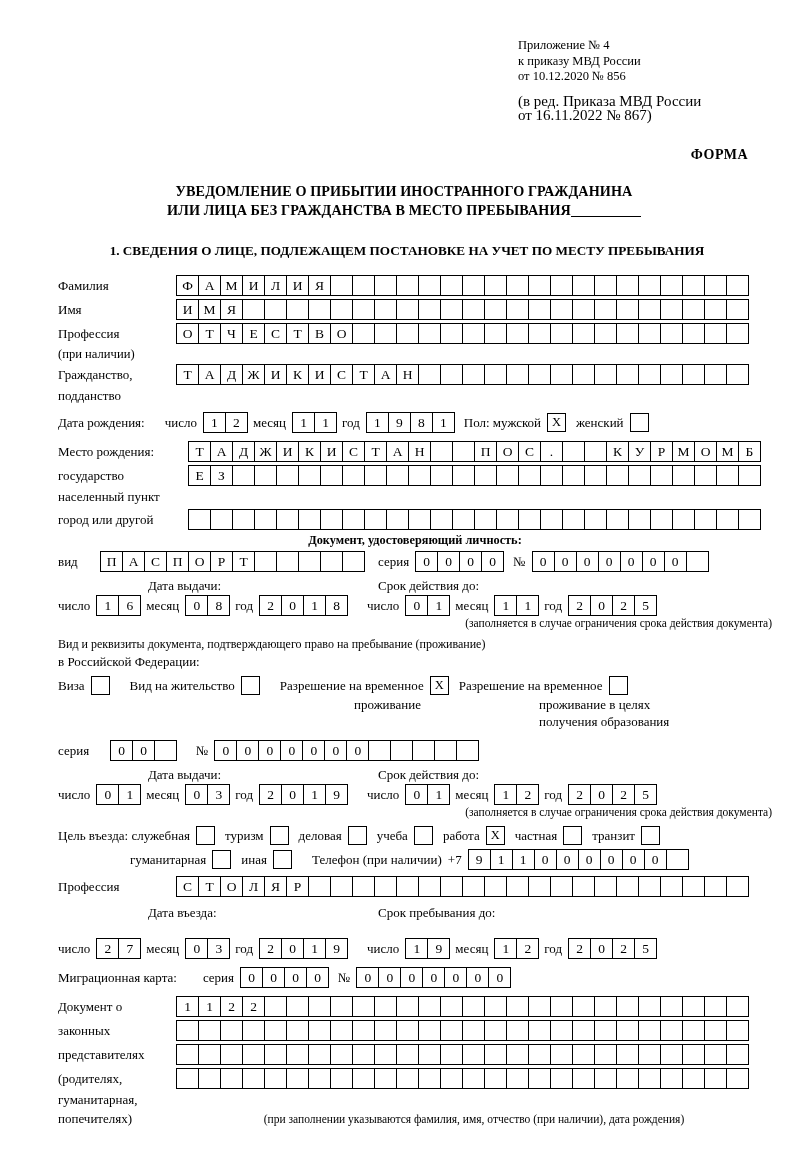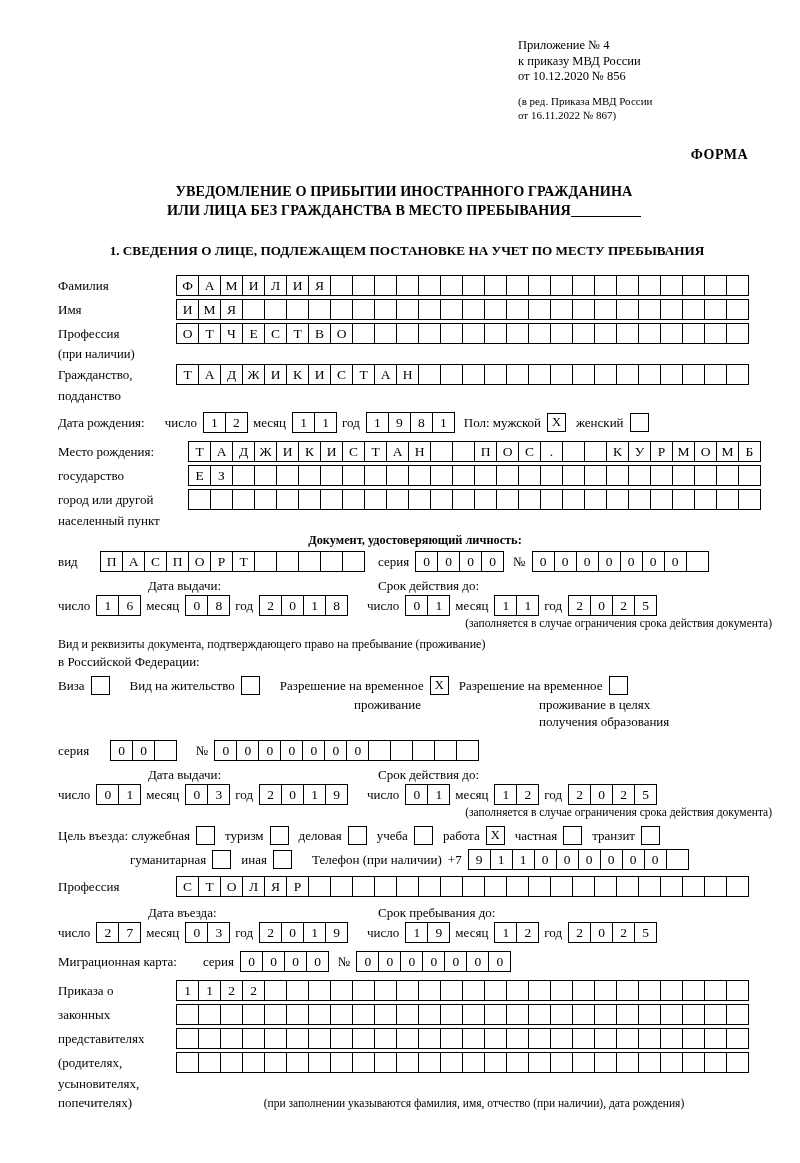--- a/index.html
+++ b/index.html
@@ -17,21 +17,21 @@
     box-sizing:border-box;
   }
   .hdr{
     position:absolute;
     top:38px;right:52px;
     text-align:left;
     font-size:12.5px;
     line-height:15.5px;
     width:230px;
   }
-  .hdr .grp2{margin-top:9px;font-size:11px;line-height:14.5px;}
+  .hdr .grp2{margin-top:9px;font-size:15px;line-height:14.5px;}
   .forma{
     position:absolute;top:147px;right:52px;
     font-weight:bold;font-size:14px;letter-spacing:.5px;
   }
   .title{
     position:absolute;top:182px;left:8px;right:0;
     text-align:center;
     font-weight:bold;font-size:14.2px;line-height:19px;
     letter-spacing:.1px;
   }
@@ -320,53 +320,53 @@
           <div class="c"></div>
           <div class="c"></div>
           <div class="c"></div>
           <div class="c"></div>
           <div class="c"></div>
           <div class="c"></div>
           <div class="c"></div>
           <div class="c"></div>
         </div>
     </div>
-    <div class="row">
-      <div class="label-col2">город или другой</div>
-      <div class="cells">
-          <div class="c"></div>
-          <div class="c"></div>
-          <div class="c"></div>
-          <div class="c"></div>
-          <div class="c"></div>
-          <div class="c"></div>
-          <div class="c"></div>
-          <div class="c"></div>
-          <div class="c"></div>
-          <div class="c"></div>
-          <div class="c"></div>
-          <div class="c"></div>
-          <div class="c"></div>
-          <div class="c"></div>
-          <div class="c"></div>
-          <div class="c"></div>
-          <div class="c"></div>
-          <div class="c"></div>
-          <div class="c"></div>
-          <div class="c"></div>
-          <div class="c"></div>
-          <div class="c"></div>
-          <div class="c"></div>
-          <div class="c"></div>
-          <div class="c"></div>
-          <div class="c"></div>
-        </div>
-    </div>
     <div class="row" style="margin-bottom:4px;">
       <div class="label-col2">населенный пункт</div>
+    </div>
+    <div class="row">
+      <div class="label-col2">город или другой</div>
+      <div class="cells">
+          <div class="c"></div>
+          <div class="c"></div>
+          <div class="c"></div>
+          <div class="c"></div>
+          <div class="c"></div>
+          <div class="c"></div>
+          <div class="c"></div>
+          <div class="c"></div>
+          <div class="c"></div>
+          <div class="c"></div>
+          <div class="c"></div>
+          <div class="c"></div>
+          <div class="c"></div>
+          <div class="c"></div>
+          <div class="c"></div>
+          <div class="c"></div>
+          <div class="c"></div>
+          <div class="c"></div>
+          <div class="c"></div>
+          <div class="c"></div>
+          <div class="c"></div>
+          <div class="c"></div>
+          <div class="c"></div>
+          <div class="c"></div>
+          <div class="c"></div>
+          <div class="c"></div>
+        </div>
     </div>
 
     <div class="row" style="">
       <div style="width:100%;" class="doc-hdr">
         <span>Документ, удостоверяющий личность:</span>
       </div>
     </div>
 
     <div class="row" style="margin-bottom:6px;">
       <div class="lbl" style="width:42px;flex:0 0 42px;">вид</div>
@@ -641,21 +641,21 @@
           <div class="c"></div>
           <div class="c"></div>
           <div class="c"></div>
           <div class="c"></div>
           <div class="c"></div>
           <div class="c"></div>
           <div class="c"></div>
         </div>
     </div>
 
-    <div class="row" style="margin-bottom:1px;">
+    <div class="row" style="margin-bottom:17px;">
       <div style="width:90px;flex:0 0 90px;"></div>
       <div class="lbl" style="width:230px;flex:0 0 230px;">Дата въезда:</div>
       <div class="lbl">Срок пребывания до:</div>
     </div>
 
     <div class="row" style="margin-bottom:8px;">
       <div class="lbl lblgap">число</div>
       <div class="cells">
           <div class="c">2</div>
           <div class="c">7</div>
@@ -713,21 +713,21 @@
           <div class="c">0</div>
           <div class="c">0</div>
           <div class="c">0</div>
           <div class="c">0</div>
           <div class="c">0</div>
           <div class="c">0</div>
         </div>
     </div>
 
     <div class="row">
-      <div class="label-col">Приказа о</div>
+      <div class="label-col">Документ о</div>
       <div class="cells">
           <div class="c">1</div>
           <div class="c">1</div>
           <div class="c">2</div>
           <div class="c">2</div>
           <div class="c"></div>
           <div class="c"></div>
           <div class="c"></div>
           <div class="c"></div>
           <div class="c"></div>
@@ -837,21 +837,21 @@
           <div class="c"></div>
           <div class="c"></div>
           <div class="c"></div>
           <div class="c"></div>
           <div class="c"></div>
           <div class="c"></div>
           <div class="c"></div>
         </div>
     </div>
     <div class="row">
-      <div class="label-col">усыновителях,</div>
+      <div class="label-col">гуманитарная,</div>
     </div>
     <div class="row" style="margin-bottom:2px;">
       <div class="label-col">попечителях)</div>
       <div class="note" style="flex:1;text-align:center;">(при заполнении указываются фамилия, имя, отчество (при наличии), дата рождения)</div>
     </div>
 
   </div>
 </div>
 
 </body></html>

